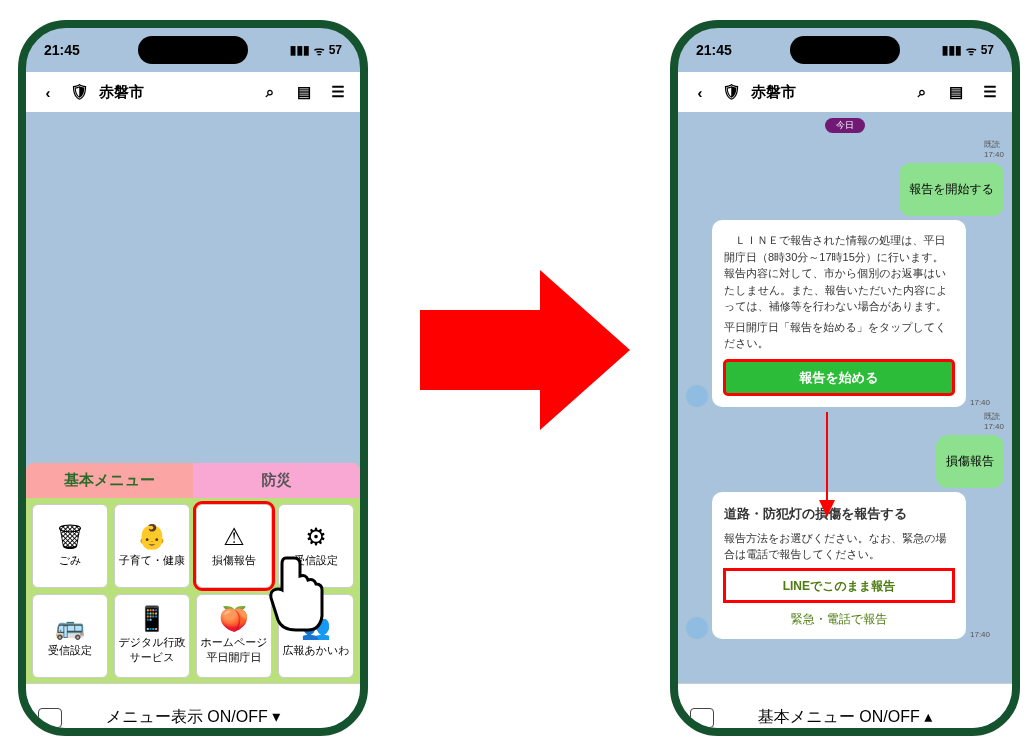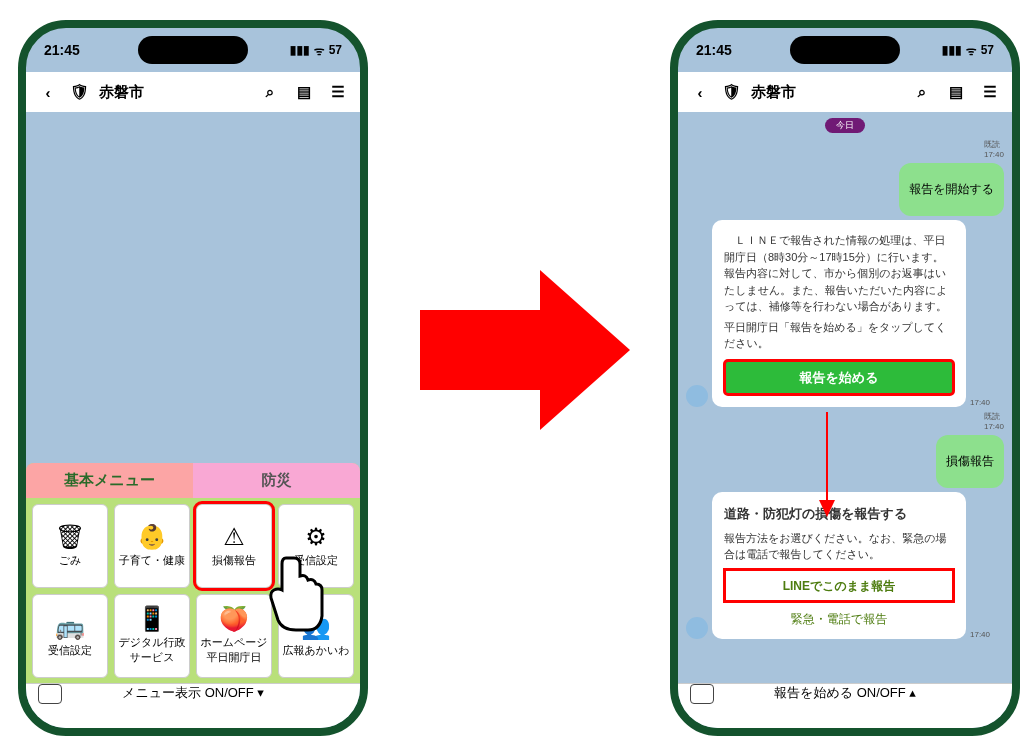--- a/index.html
+++ b/index.html
@@ -65,21 +65,21 @@
   .cell{
     background:#fff; border:1px solid #ccc; border-radius:6px;
     height:78px; display:flex; flex-direction:column; align-items:center; justify-content:center;
     font-size:11px; gap:4px; padding:2px; text-align:center;
   }
   .cell .em{font-size:24px; line-height:1;}
   .hl-red{outline:3px solid #f00;}
   .footer{
     position:absolute; bottom:0; left:0; right:0; height:44px;
     background:#fff; border-top:1px solid #ccc;
-    display:flex; align-items:flex-start; justify-content:center; font-size:13px;
+    display:flex; align-items:flex-end; justify-content:center; font-size:16px;
   }
   .kbd{position:absolute;left:12px;width:22px;height:18px;border:1.5px solid #444;border-radius:4px;}
   .hand{
     position:absolute; width:80px; height:90px; z-index:60;
     left:230px; bottom:90px;
   }
   .date-pill{
     width:40px; margin:6px auto; background:#701a75; color:#fff;
     font-size:9px; text-align:center; border-radius:8px; padding:1px 0;
   }
@@ -241,20 +241,20 @@
         <h3 style="font-size:13px;">道路・防犯灯の損傷を報告する</h3>
         <div>報告方法をお選びください。なお、緊急の場合は電話で報告してください。</div>
         <div class="opt hl-red2" style="margin-top:6px;">LINEでこのまま報告</div>
         <div class="opt">緊急・電話で報告</div>
       </div>
       <div class="ts">17:40</div>
     </div>
   </div>
   <div class="footer">
     <div class="kbd"></div>
-    <span>報告を始める ON/OFF ▴</span>
+    <span>基本メニュー ON/OFF ▴</span>
   </div>
 </div>
 
 <svg class="red-arrow-down" width="30" height="110">
   <line x1="15" y1="0" x2="15" y2="90" stroke="#f00" stroke-width="2"></line>
   <polygon points="15,105 7,88 23,88" fill="#f00"></polygon>
 </svg>
 
 </body></html>

